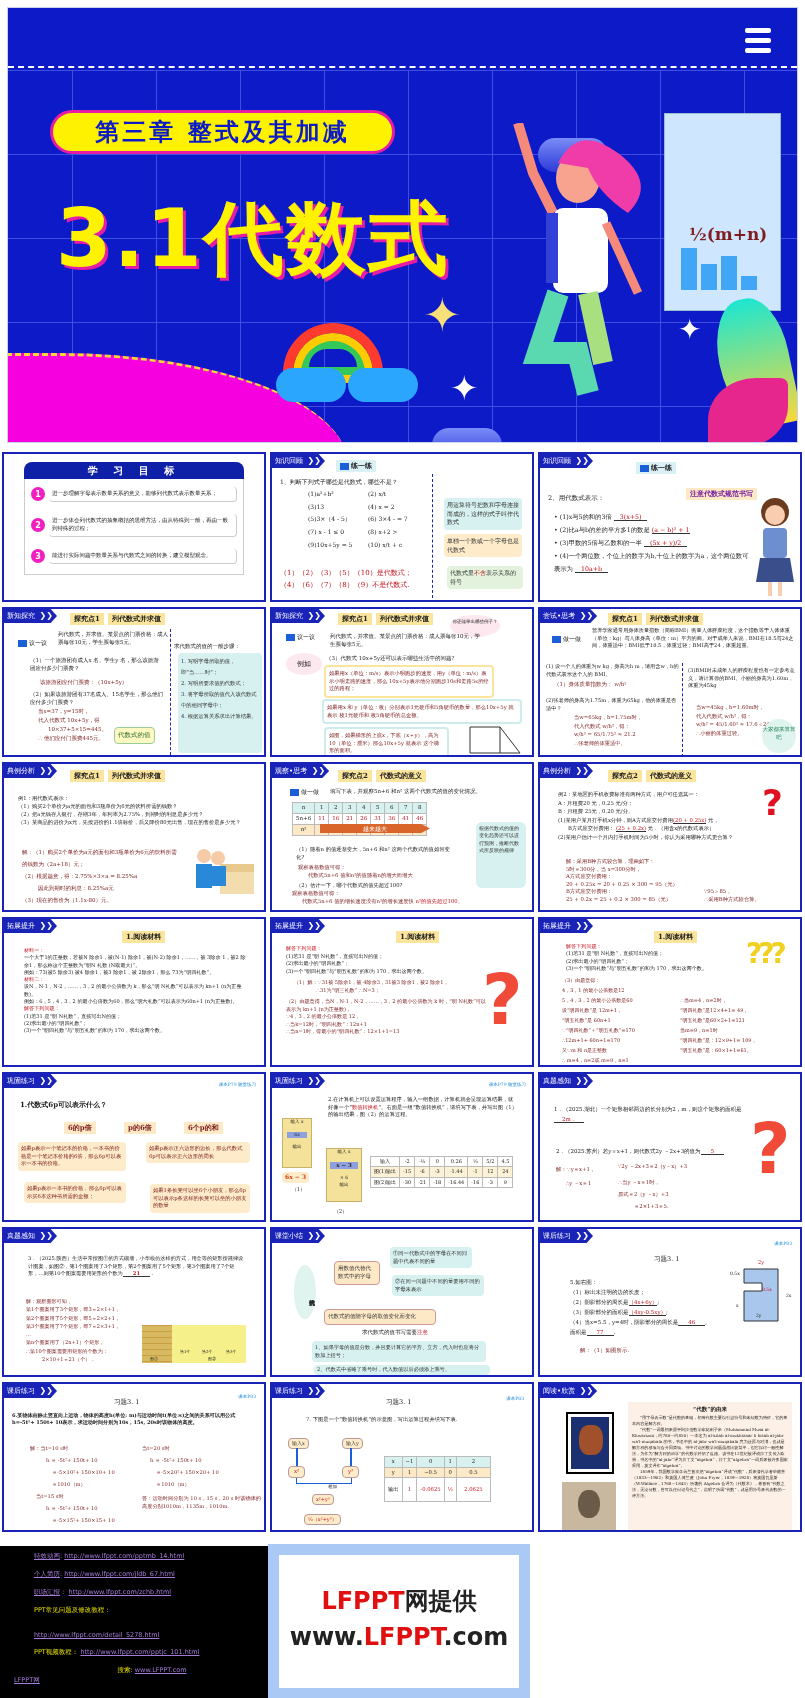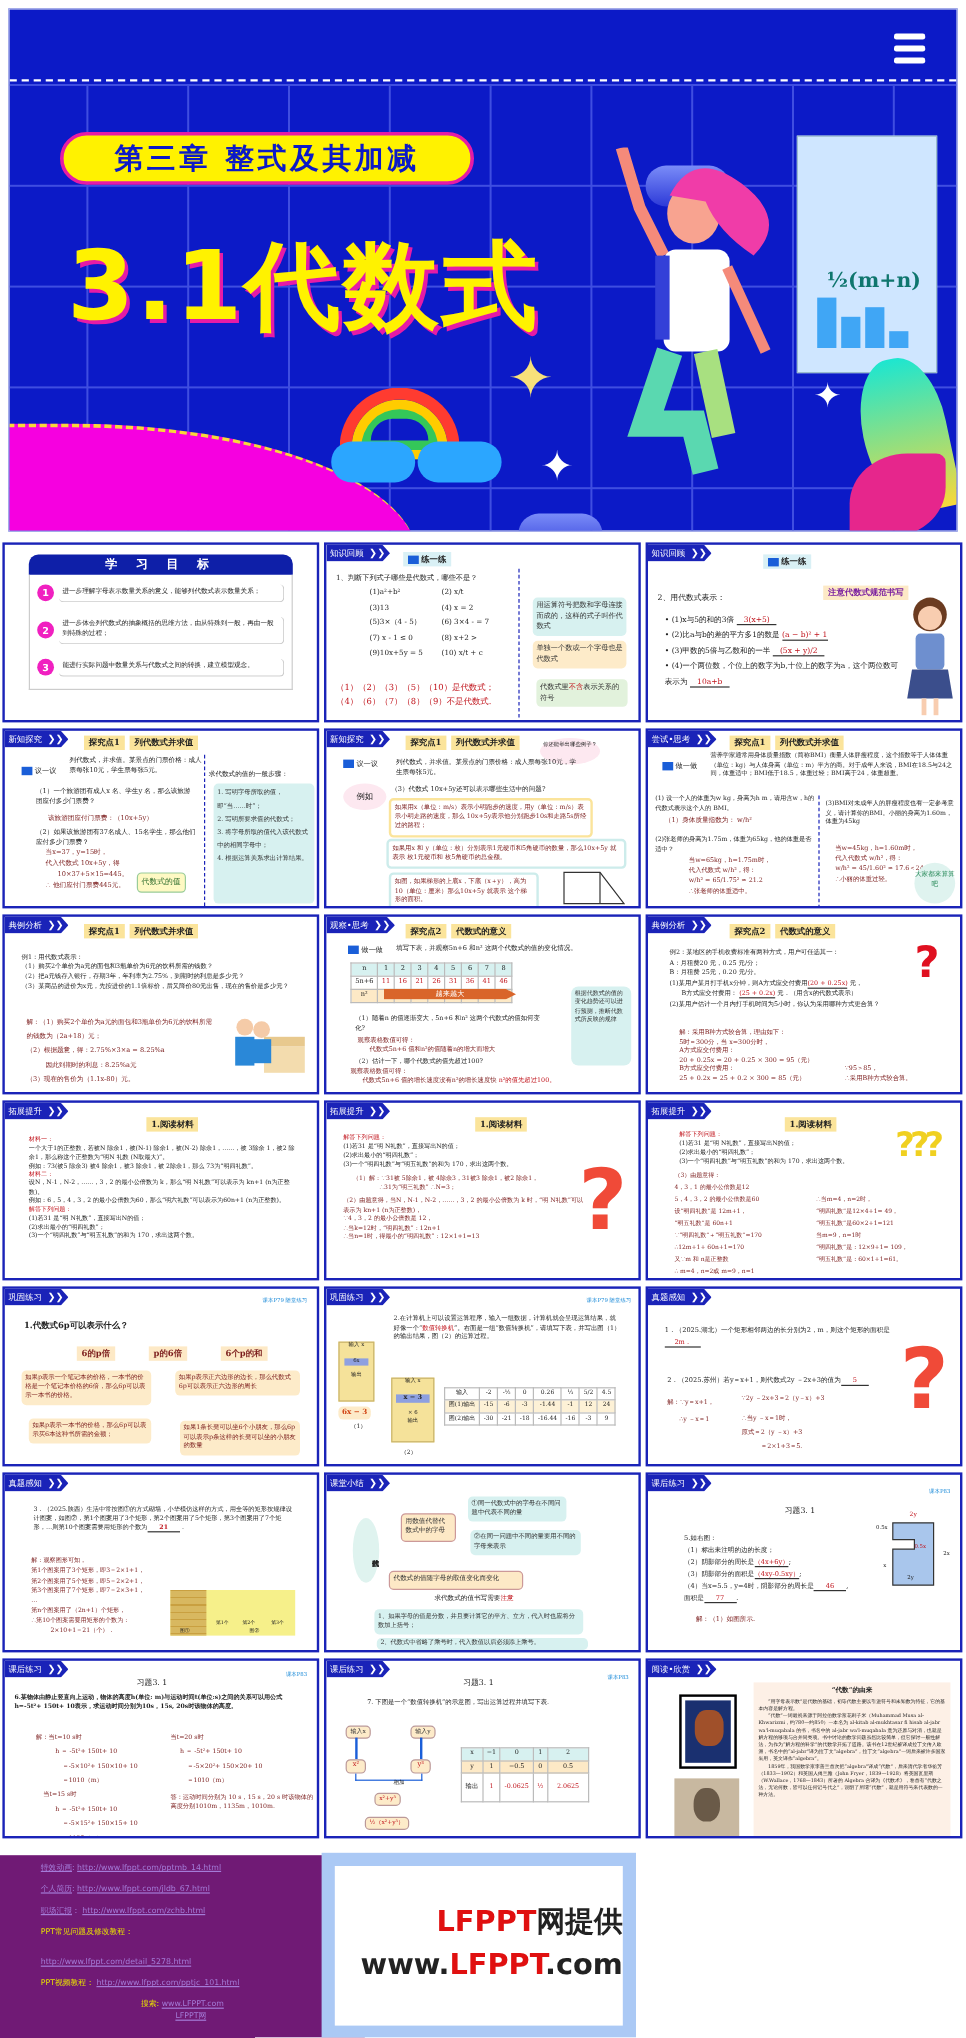--- a/index.html
+++ b/index.html
@@ -11,21 +11,21 @@
 .searchbtn{position:absolute;right:-2px;top:-2px;width:32px;height:30px;background:#000;border-radius:16px;display:flex;align-items:center;justify-content:center;color:#fff;font-size:16px}
 .menu{position:absolute;right:26px;top:20px;width:26px;display:flex;flex-direction:column;gap:5px}
 .menu span{display:block;height:5px;background:#fff;border-radius:2px}
 .chapter{position:absolute;left:42px;top:102px;width:345px;height:44px;background:#fff200;border:3px solid #e61ba6;border-radius:22px;font:bold 24px "DejaVu Sans",sans-serif;color:#0c1ac7;display:flex;align-items:center;justify-content:center;letter-spacing:3px}
 .big{position:absolute;left:48px;top:178px;font:bold 80px "DejaVu Sans",sans-serif;color:#fff200;text-shadow:3px 3px 0 #e61ba6;letter-spacing:2px}
 .lesson{position:absolute;left:44px;top:295px;width:175px;height:40px;background:#fff200;border:3px solid #e61ba6;border-radius:20px;font:bold 22px "DejaVu Sans",sans-serif;color:#0c1ac7;display:flex;align-items:center;justify-content:center;letter-spacing:2px}
 .blob{position:absolute;left:-20px;top:345px;width:360px;height:140px;background:#f600e0;border-radius:0 80% 0 0;border-top:3px dashed #f8d83a}
 .formula{position:absolute;left:656px;top:105px;width:117px;height:198px;background:#cfe6ff;border:1px solid #9bc}
 .formula .f1{position:absolute;top:20px;width:100%;text-align:center;font:bold 20px "DejaVu Serif",serif;color:#111}
 .formula .f1 .line{display:block;width:76px;height:2px;background:#111;margin:3px auto}
-.formula .f2{position:absolute;top:110px;left:24px;font:bold 17px "DejaVu Serif",serif;color:#0f766e}
+.formula .f2{position:absolute;top:110px;left:24px;font:bold 17px "DejaVu Serif",serif;color:#7f1d1d}
 .bars{position:absolute;bottom:20px;left:16px;display:flex;align-items:flex-end;gap:4px}
 .bars span{width:16px;background:#40a6f5;display:block}
 .girl{position:absolute;left:470px;top:115px;width:180px;height:290px}
 .star{position:absolute;color:#f7e07a;font-size:46px}
 .star.w{color:#fff;font-size:34px}
 .cloud{position:absolute;width:70px;height:34px;background:linear-gradient(#7a8cf8,#2d3ad8);border-radius:30px}
 .rainbow{position:absolute;left:275px;top:315px;width:100px;height:60px;border-radius:60px 60px 0 0;border:10px solid #ff3b30;border-bottom:none;box-shadow:inset 0 0 0 8px #ffcc00,inset 0 0 0 16px #34c759}
 .leaf{position:absolute;left:712px;top:290px;width:70px;height:130px;background:linear-gradient(#1de6d0,#f8d83a);border-radius:50% 50% 10% 60%;transform:rotate(-12deg)}
 .leaf2{position:absolute;left:700px;top:370px;width:80px;height:70px;background:#e6268c;border-radius:60% 10% 60% 10%}
 
@@ -40,26 +40,26 @@
 .teal{background:#d7f1f0}
 .para{position:absolute;left:8px;right:8px}
 .book{display:inline-block;width:9px;height:7px;background:#1a5ed8;margin-right:2px;vertical-align:middle}
 table.t{border-collapse:collapse;font-size:5.5px}
 table.t td{border:1px solid #bbb;padding:1px 3px;text-align:center}
 .goal{position:absolute;left:20px;top:0;width:220px}
 .goalhead{background:#0e1fa8;color:#fff;font:bold 10px "DejaVu Sans",sans-serif;text-align:center;height:17px;line-height:17px;border-radius:8px 8px 0 0;letter-spacing:6px;margin-top:8px}
 .goalrow{margin:6px 0;display:flex;align-items:center;gap:4px}
 .num{width:14px;height:14px;border-radius:50%;background:#f020c0;color:#fff;font:bold 8px "DejaVu Sans",sans-serif;display:flex;align-items:center;justify-content:center;flex:0 0 auto}
 .goaltxt{flex:1;border-bottom:1px solid #ccc;border-right:1px solid #ccc;border-radius:4px;padding:3px;font-size:5.5px}
-.bottom-black{position:absolute;left:0;top:1546px;width:304px;height:152px;background:#701a75;font:6.5px "DejaVu Sans",sans-serif;color:#a47bd8;padding:6px 0 0 34px}
+.bottom-black{position:absolute;left:0;top:1546px;width:304px;height:152px;background:#000000;font:6.5px "DejaVu Sans",sans-serif;color:#a47bd8;padding:6px 0 0 34px}
 .bottom-black p{margin-bottom:9px}
 .bottom-black u{color:#a47bd8}
 .bottom-black .y{color:#e8e000}
 .lfppt{position:absolute;left:268px;top:1544px;width:262px;height:154px;background:#abc9f5}
-.lfppt .inner{position:absolute;left:11px;top:11px;width:240px;height:133px;background:#fff;text-align:right;font:bold 24px "DejaVu Sans",sans-serif;padding-top:28px;line-height:36px}
+.lfppt .inner{position:absolute;left:11px;top:11px;width:240px;height:133px;background:#fff;text-align:center;font:bold 24px "DejaVu Sans",sans-serif;padding-top:28px;line-height:36px}
 .lfppt .r{color:#e01010}
 </style>
 </head>
 <body>
 
 <div class="cover">
   <div class="grid"></div>
   <div class="dash"></div>
   <div class="menu">
       <span></span>
@@ -638,21 +638,21 @@
 </div>
 
 <div class="bottom-black">
   <p><u>特效动画</u>: <u>http://www.lfppt.com/pptmb_14.html</u></p>
   <p><u>个人简历</u>: <u>http://www.lfppt.com/jldb_67.html</u></p>
   <p><u>职场汇报</u>： <u>http://www.lfppt.com/zchb.html</u></p>
   <p style="margin-bottom:16px"><span class="y">PPT常见问题及修改教程：</span></p>
   <p><u>http://www.lfppt.com/detail_5278.html</u></p>
   <p><span class="y">PPT视频教程：</span> <u>http://www.lfppt.com/pptjc_101.html</u></p>
   <p style="text-align:center;margin:0 0 1px -34px"><span class="y">搜索:</span> <u>www.LFPPT.com</u></p>
-  <p style="text-align:center;margin-left:-20px"><u>LFPPT网</u></p>
+  <p style="margin-left:-20px"><u>LFPPT网</u></p>
 </div>
 
 <div class="lfppt">
   <div class="inner">
     <div><span class="r">LFPPT</span><span>网提供</span></div>
     <div><span>www.</span><span class="r">LFPPT</span><span>.com</span></div>
   </div>
 </div>
 
 </body></html>

